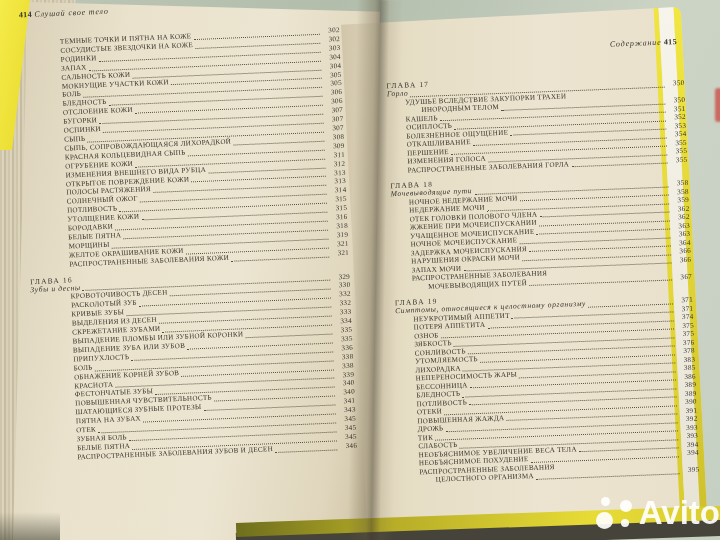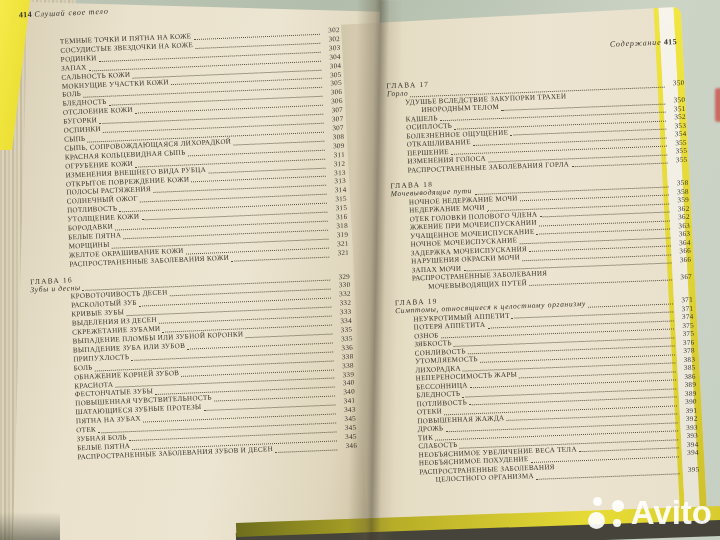--- a/index.html
+++ b/index.html
@@ -39,21 +39,21 @@
   .row .dots{flex:1;border-bottom:1.5px dotted #56523f;margin:0 2px 1px 2px;min-width:6px;}
   .row .p{flex:none;width:18px;text-align:right;}
   .row.no-page .dots,.row.no-page .p{visibility:hidden;}
   .row.cont{padding-left:16px;}
   .entries{padding-left:40px;}
   .text-right .entries{padding-left:18px;}
   .chapter{margin-top:6px;}
   .ch-head{font-size:7.4px;letter-spacing:1.2px;line-height:9px;margin-top:3px;}
   .subtitle .t{font-style:italic;font-size:7.6px;letter-spacing:.6px;}
   
-  .wm{position:absolute;right:8px;bottom:8px;display:flex;align-items:center;gap:7px;
+  .wm{position:absolute;right:0;bottom:8px;display:flex;align-items:center;gap:7px;
     color:rgba(255,255,255,.92);font-family:"Liberation Sans",sans-serif;font-weight:bold;font-size:33px;}
   .wm-logo{position:relative;width:36px;height:32px;}
   .wm-logo i{position:absolute;background:rgba(255,255,255,.92);border-radius:50%;}
   .c1{width:9px;height:9px;left:5px;top:0;}
   .c2{width:12px;height:12px;right:0;top:3px;}
   .c3{width:17px;height:17px;left:0;bottom:0;}
   .c4{width:8px;height:8px;right:3px;bottom:2px;}
 </style>
 </head>
 <body>

